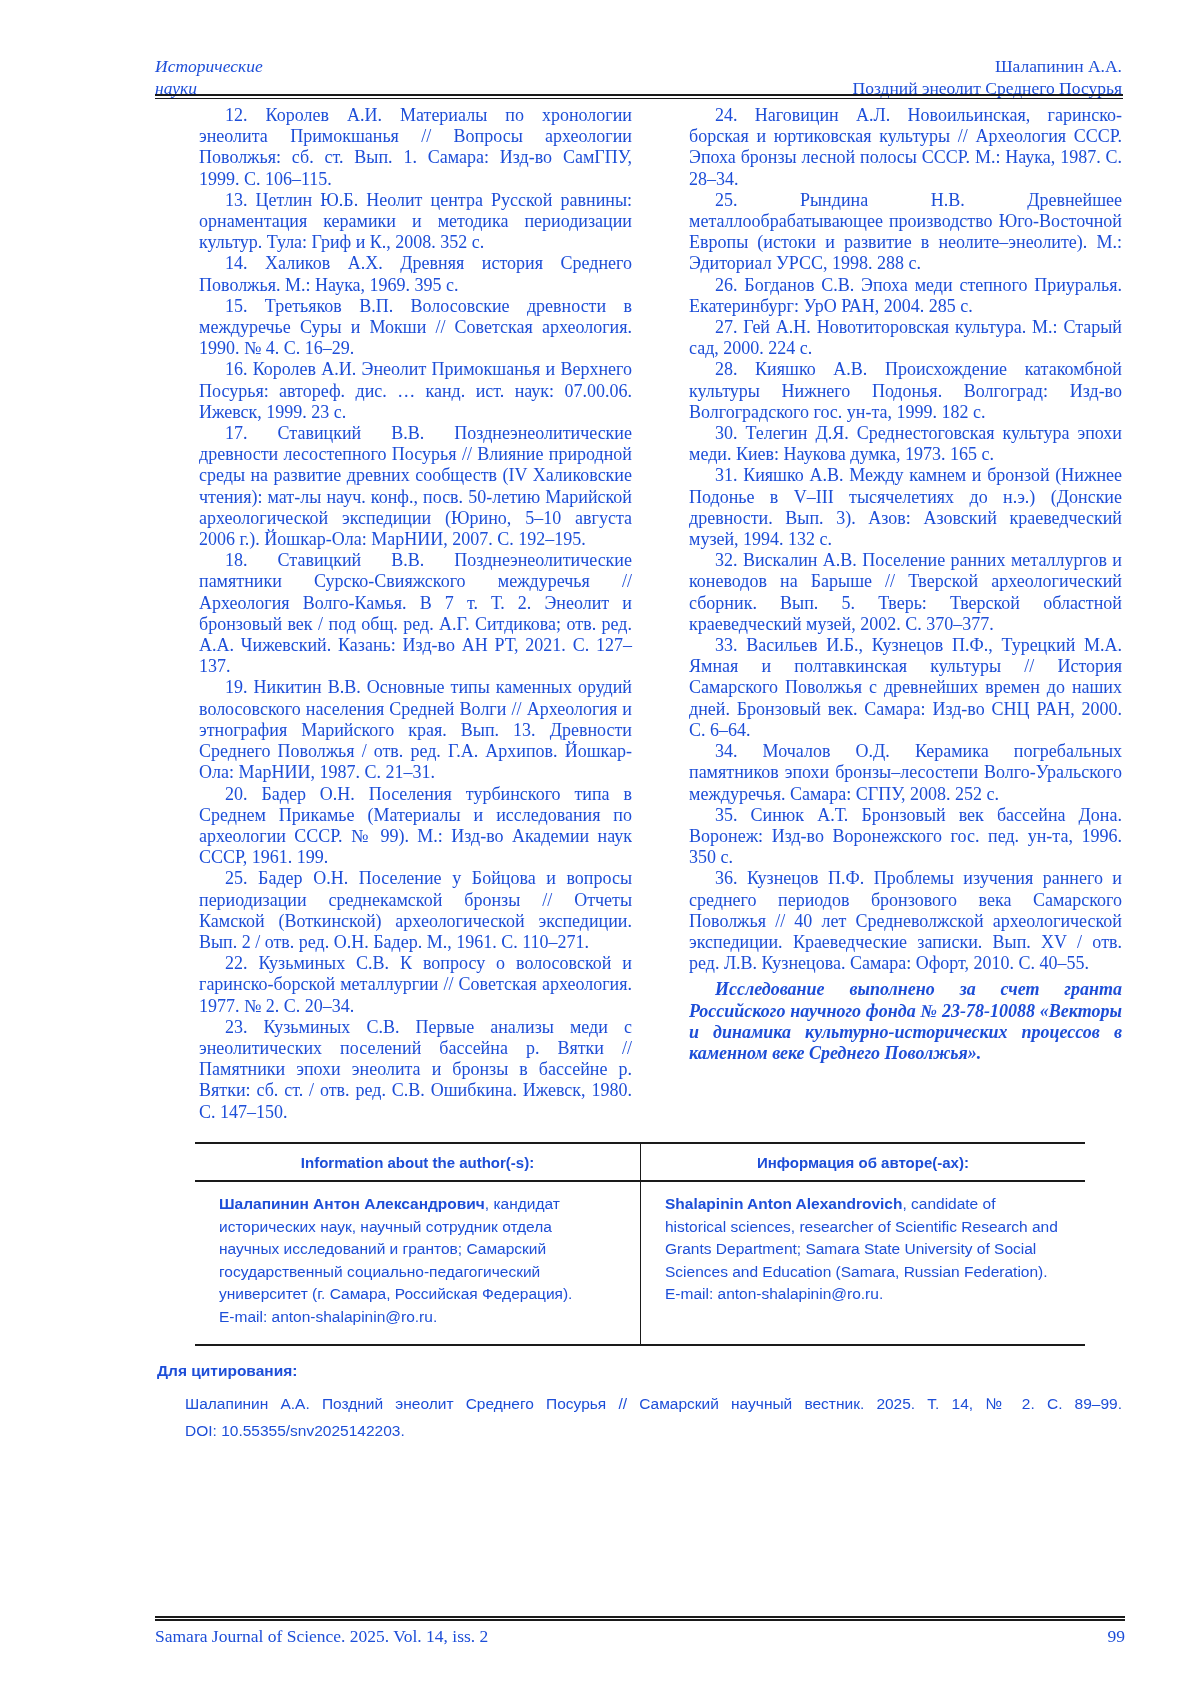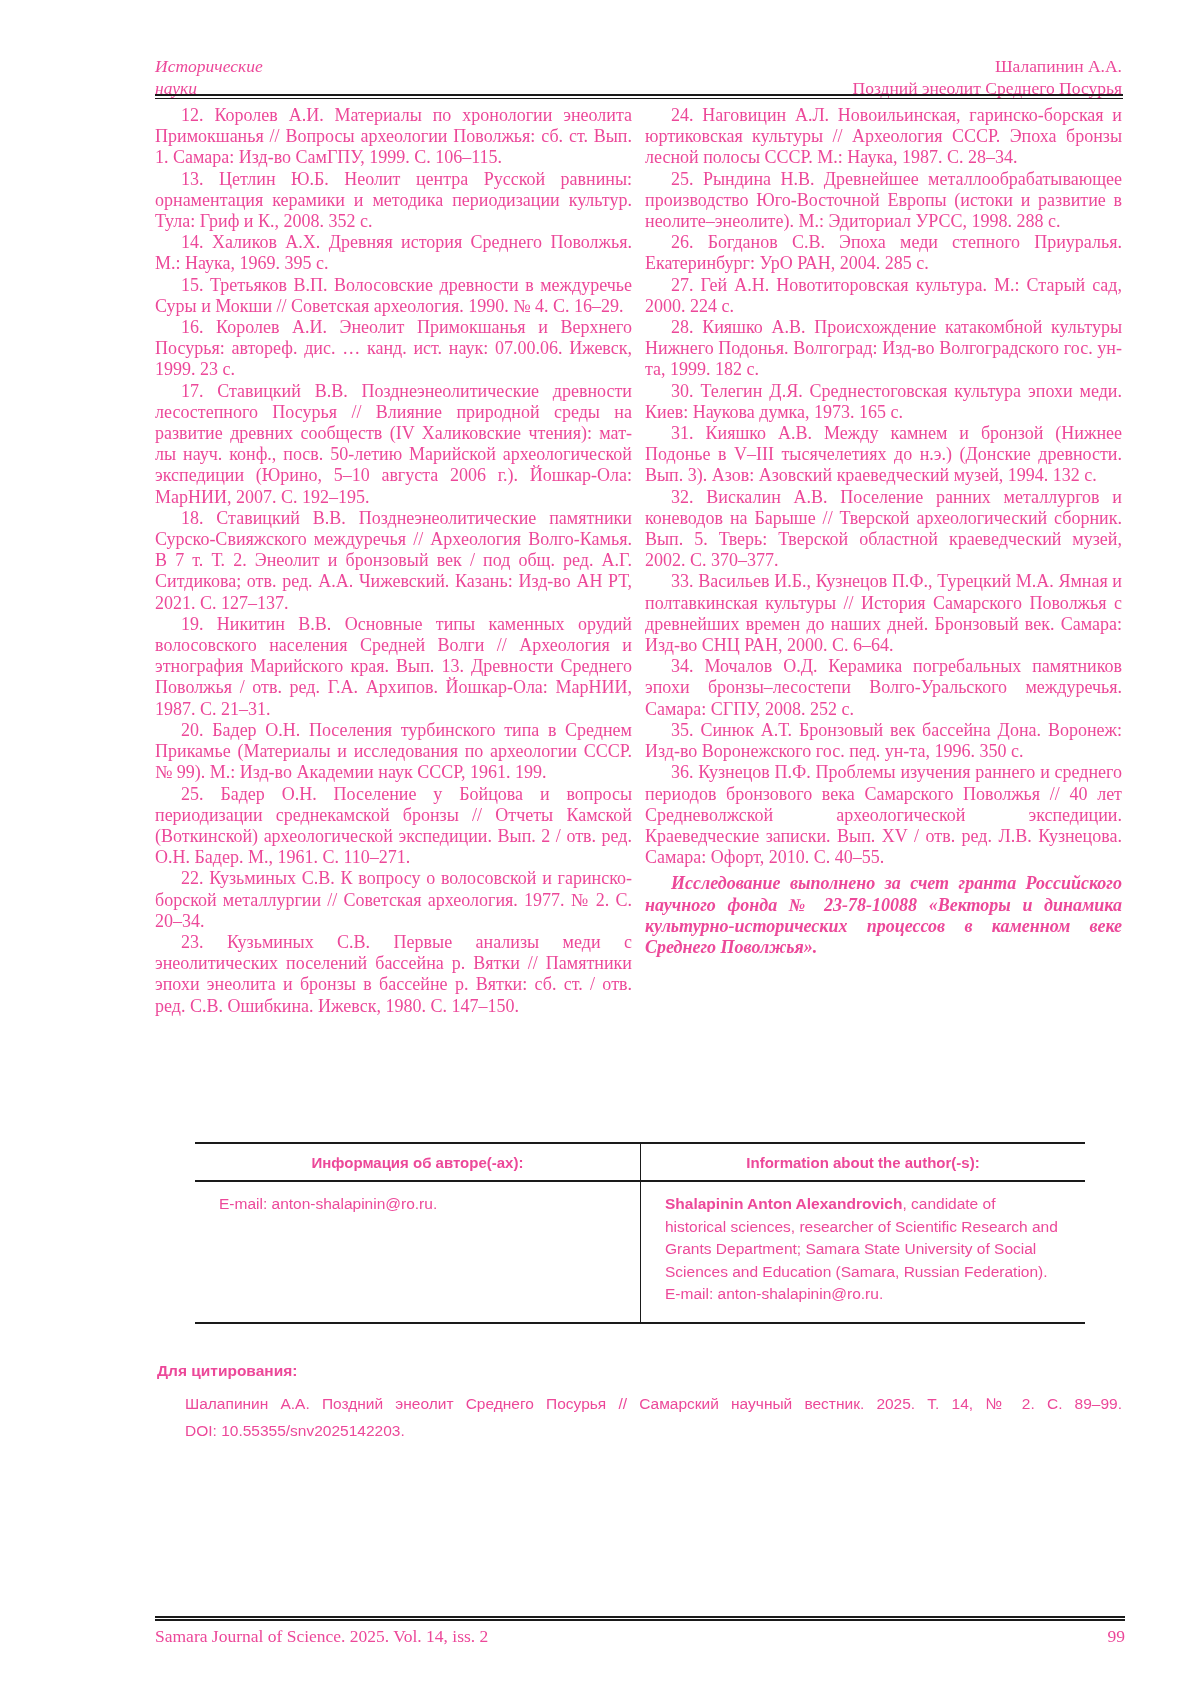--- a/index.html
+++ b/index.html
@@ -1,21 +1,21 @@
 <!DOCTYPE html>
 <html lang="ru"><head>
 <meta charset="utf-8">
 <style>
   html, body { margin: 0; padding: 0; background: #ffffff; }
   .page {
     position: relative;
     width: 1200px;
     height: 1697px;
     background: #ffffff;
-    color: #ec4899;
+    color: #1d4ed8;
     font-family: "Liberation Serif", serif;
     overflow: hidden;
   }
 
   
   .header {
     position: absolute;
     top: 56px; left: 155px; width: 967px;
     display: flex;
     justify-content: space-between;
@@ -36,21 +36,21 @@
   
   .refs {
     position: absolute;
     top: 105px; left: 155px; width: 967px;
     display: flex;
     gap: 13px;
     text-align: justify;
     font-size: 18px;
     line-height: 21.2px;
   }
-  .col { width: 477px; }
+  .col { width: 477px; margin-left: 44px; }
   .ref { margin: 0; text-indent: 26px; }
   .ack {
     margin: 5px 0 0 0;
     text-indent: 26px;
     font-weight: bold;
     font-style: italic;
   }
 
   
   .author-table {
@@ -156,25 +156,26 @@
           <p class="ref">34. Мочалов О.Д. Керамика погребальных памятников эпохи бронзы–лесостепи Волго-Уральского междуречья. Самара: СГПУ, 2008. 252 с.</p>
           <p class="ref">35. Синюк А.Т. Бронзовый век бассейна Дона. Воронеж: Изд-во Воронежского гос. пед. ун-та, 1996. 350 с.</p>
           <p class="ref">36. Кузнецов П.Ф. Проблемы изучения раннего и среднего периодов бронзового века Самарского Поволжья // 40 лет Средневолжской археологической экспедиции. Краеведческие записки. Вып. XV / отв. ред. Л.В. Кузнецова. Самара: Офорт, 2010. С. 40–55.</p>
         </div>
       <p class="ack">Исследование выполнено за счет гранта Российского научного фонда № 23-78-10088 «Векторы и динамика культурно-исторических процессов в каменном веке Среднего Поволжья».</p>
     </div>
   </div>
 
   <div class="author-table">
     <div class="t-row t-head">
+      <div class="t-cell">Information about the author(-s):</div>
       <div class="t-cell">Информация об авторе(-ах):</div>
-      <div class="t-cell">Information about the author(-s):</div>
     </div>
     <div class="t-row t-body">
       <div class="t-cell">
+        <div><b>Шалапинин Антон Александрович</b><span>, кандидат исторических наук, научный сотрудник отдела научных исследований и грантов; Самарский государственный социально-педагогический университет (г. Самара, Российская Федерация).</span></div>
         <div>E-mail: anton-shalapinin@ro.ru.</div>
       </div>
       <div class="t-cell">
         <div><b>Shalapinin Anton Alexandrovich</b><span>, candidate of historical sciences, researcher of Scientific Research and Grants Department; Samara State University of Social Sciences and Education (Samara, Russian Federation).</span></div>
         <div>E-mail: anton-shalapinin@ro.ru.</div>
       </div>
     </div>
   </div>
 
   <div class="cite-label">Для цитирования:</div>

